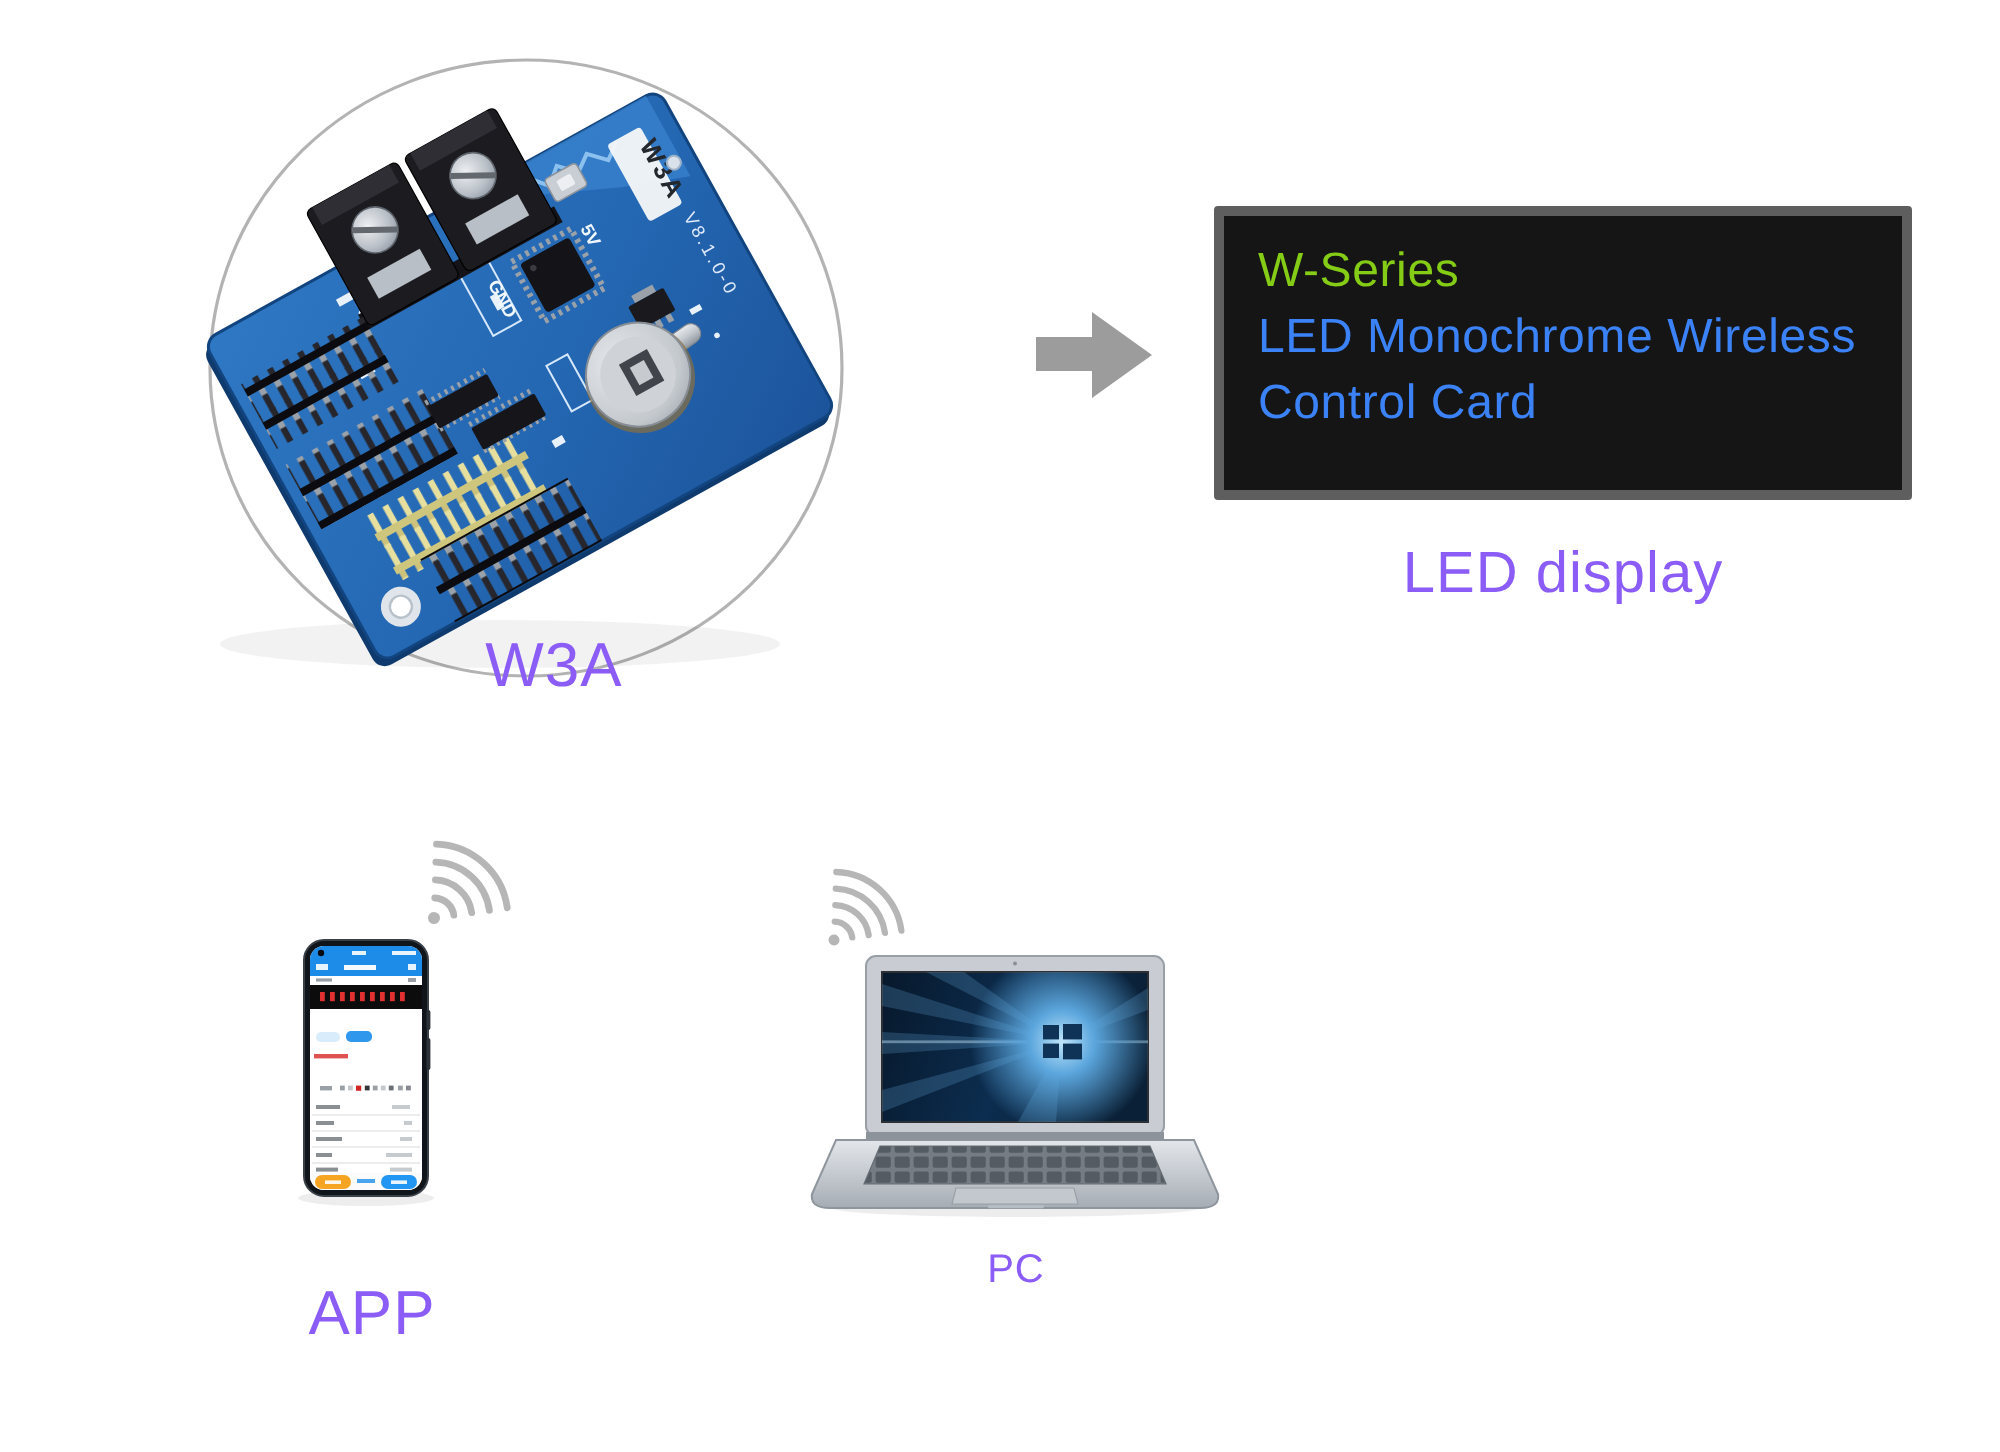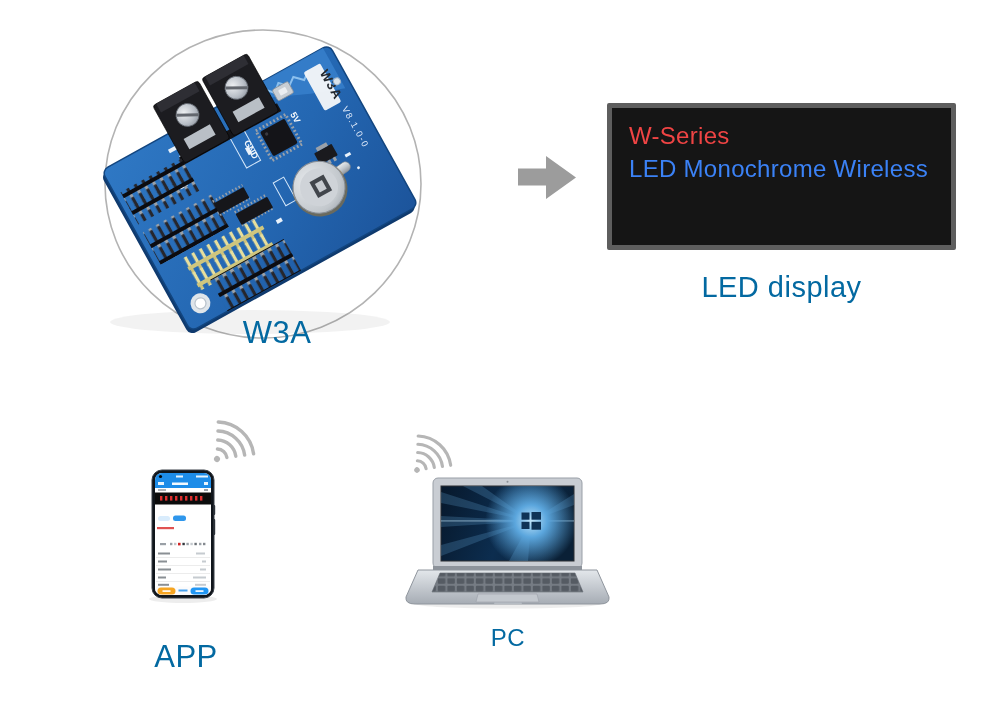--- a/index.html
+++ b/index.html
@@ -3,37 +3,37 @@
 <meta charset="utf-8">
 <style>
   html,body{margin:0;padding:0;}
   body{
     width:1000px;height:726px;position:relative;overflow:hidden;
     background:#ffffff;
     font-family:"Liberation Sans", sans-serif;
   }
   #scene{position:absolute;left:0;top:0;}
   .caption{
-    position:absolute;color:#0369a1;text-align:center;
+    position:absolute;color:#8b5cf6;text-align:center;
     letter-spacing:.5px;white-space:nowrap;
   }
   .board-caption{left:197px;top:315px;width:160px;font-size:31px;}
   .led-caption{left:607px;top:271px;width:349px;font-size:29px;}
   .app-caption{left:126px;top:611px;width:120px;font-size:31px;margin-top:28px;}
-  .pc-caption{left:448px;top:624px;width:120px;font-size:24px;}
+  .pc-caption{left:448px;top:624px;width:120px;font-size:20px;}
   .display-panel{
     position:absolute;left:607px;top:103px;width:349px;height:147px;
     box-sizing:border-box;background:#151515;border:5px solid #5e5e5e;
     border-radius:2px;padding:11px 14px 0 17px;
   }
   .display-panel .line{
     font-size:24px;line-height:33px;letter-spacing:.3px;color:#3b82f6;
     white-space:nowrap;
   }
-  .display-panel .series{color:#ef4444;}
+  .display-panel .series{color:#84cc16;}
 </style>
 </head>
 <body>
 
 <svg id="scene" width="1000" height="726" viewBox="0 0 1000 726">
   <defs>
     <radialGradient id="screwG" cx="0.4" cy="0.35" r="0.8">
       <stop offset="0" stop-color="#eef0f2"></stop>
         <stop offset="0.6" stop-color="#b9bfc7"></stop>
         <stop offset="1" stop-color="#878d97"></stop>
@@ -295,18 +295,19 @@
     <path d="M 418,570 L 597,570 L 609,597 Q 610,604 600,604 L 415,604 Q 405,604 406,597 Z" fill="url(#baseG)" stroke="#8f959d" stroke-width="1"></path>
     <path d="M 440,573 L 575,573 L 583,592 L 432,592 Z" fill="url(#keysP)" stroke="#666c74" stroke-width="0.6"></path>
     <path d="M 478,594 L 537,594 L 539,602 L 476,602 Z" fill="#c3c8ce" stroke="#9aa0a8" stroke-width="0.6"></path>
     <rect x="494" y="602.5" width="28" height="1.6" rx="0.8" fill="#b6bcc3"></rect>
   </g>
 </svg>
 
 <div class="display-panel">
   <div class="line series">W-Series</div>
   <div class="line">LED Monochrome Wireless</div>
+  <div class="line">Control Card</div>
 </div>
 
 <div class="caption board-caption">W3A</div>
 <div class="caption led-caption">LED display</div>
 <div class="caption app-caption">APP</div>
 <div class="caption pc-caption">PC</div>
 
 </body></html>

